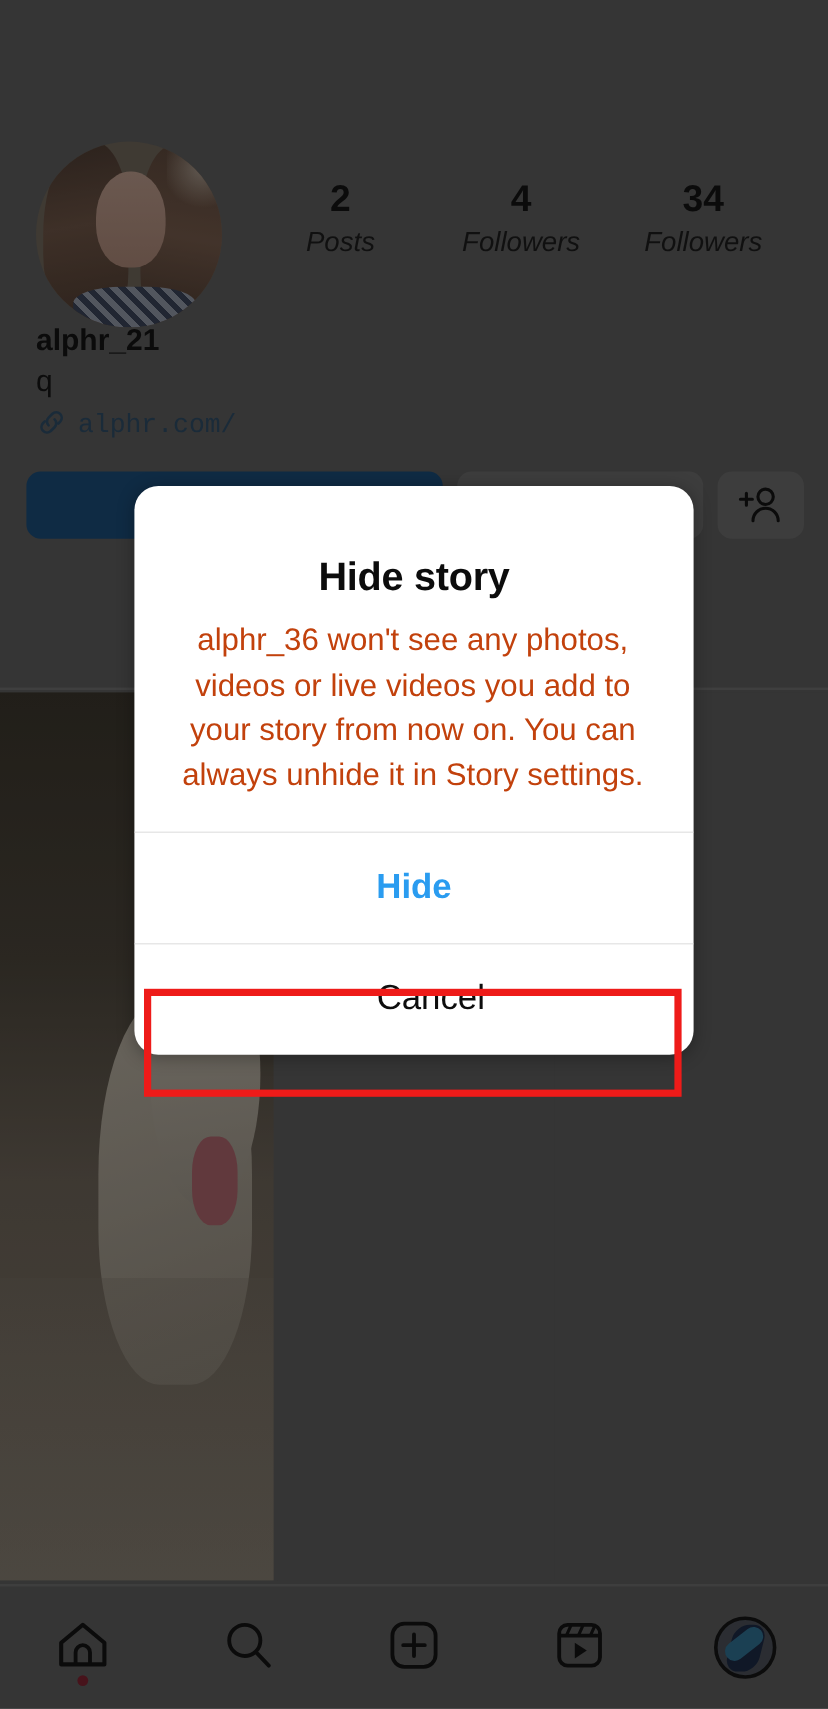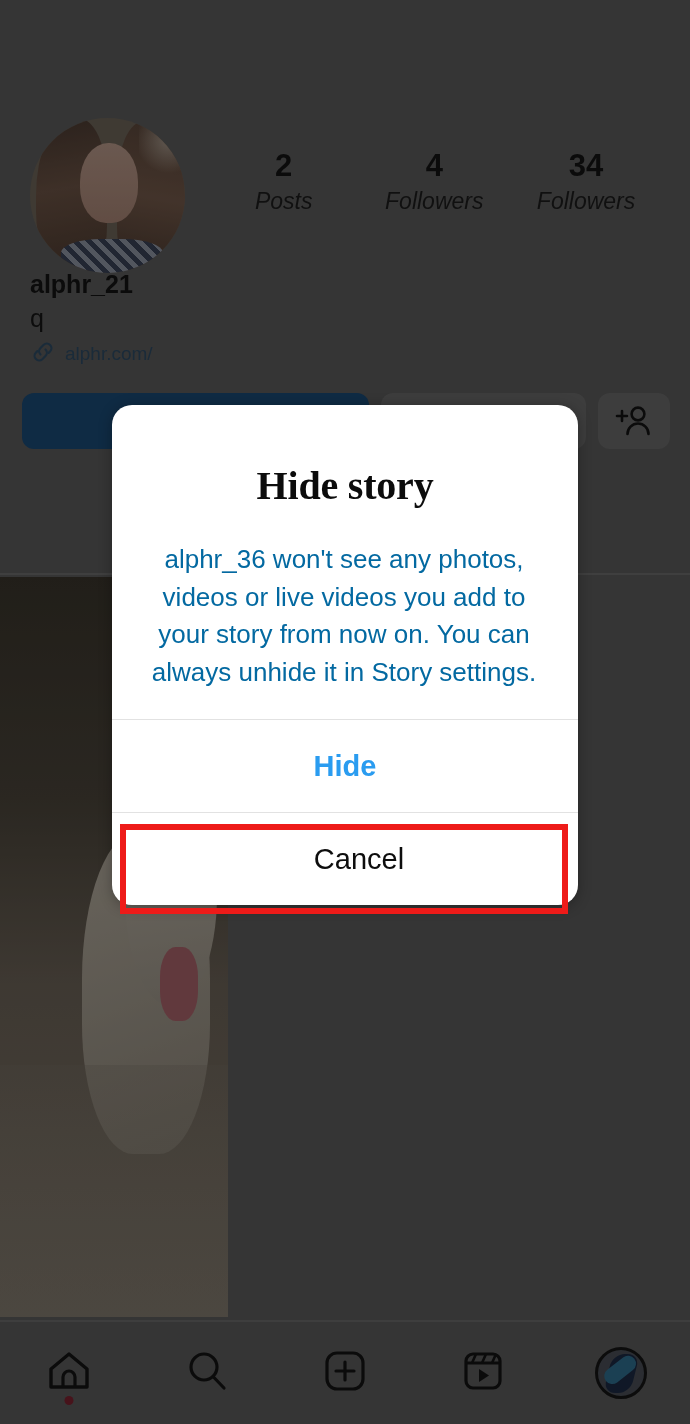--- a/index.html
+++ b/index.html
@@ -75,21 +75,21 @@
   }
   .stat { text-align:center; min-width:96px; }
   .stat-num { font-size:31px; font-weight:bold; color:#141414; line-height:1.15; }
   .stat-label { font-size:23px; color:#1d1d1d; margin-top:4px;font-style:italic; }
 
   
   .bio { position:absolute; top:268px; left:30px; width:420px; }
   .bio-name { font-size:25px; font-weight:bold; color:#131313; line-height:1.35; }
   .bio-text { font-size:25px; color:#161616; line-height:1.35; }
   .bio-link { display:flex; align-items:center; gap:9px; margin-top:3px; }
-  .bio-link-text { font-size:19px; color:#2e4a63; }
+  .bio-link-text { font-size:22px; color:#2e4a63;font-family:Liberation Mono, monospace; }
 
   
   .actions {
     position:absolute; top:393px; left:22px; width:648px; height:56px;
     display:flex; align-items:center; gap:12px;
   }
   .btn-follow {
     flex:1 1 auto; height:56px; border-radius:12px;
     background:#1b4a75; color:#cfd9e2;
     font-size:25px; font-weight:bold;
@@ -160,26 +160,26 @@
   
   #dialog {
     position:absolute; z-index:10;
     left:112px; top:405px; width:466px;
     background:#ffffff; border-radius:20px;
     overflow:hidden;
     box-shadow:0 2px 14px rgba(0,0,0,.3);
   }
   .dlg-body { padding:52px 30px 28px; text-align:center; }
   .dlg-title {
-    font-size:40px; font-weight:bold; color:#0c0c0c;
-    line-height:1.46; letter-spacing:-0.2px;font-family:Liberation Serif, serif;
+    font-size:33px; font-weight:bold; color:#0c0c0c;
+    line-height:1.46; letter-spacing:-0.2px;
   }
   .dlg-text {
-    font-size:26px; color:#0369a1; line-height:1.44;
-    margin-top:26px; padding:0 6px 0 4px;
+    font-size:26px; color:#c2410c; line-height:1.44;
+    margin-top:10px; padding:0 6px 0 4px;
   }
   .dlg-sep { height:1px; background:#e2e2e2; }
   .dlg-action {
     height:92px; display:flex; align-items:center; justify-content:center;
     font-size:29px;
   }
   .dlg-hide { color:#2a9cf0; font-weight:bold; }
   .dlg-cancel { color:#0d0d0d;margin-left:28px; }
 
   

